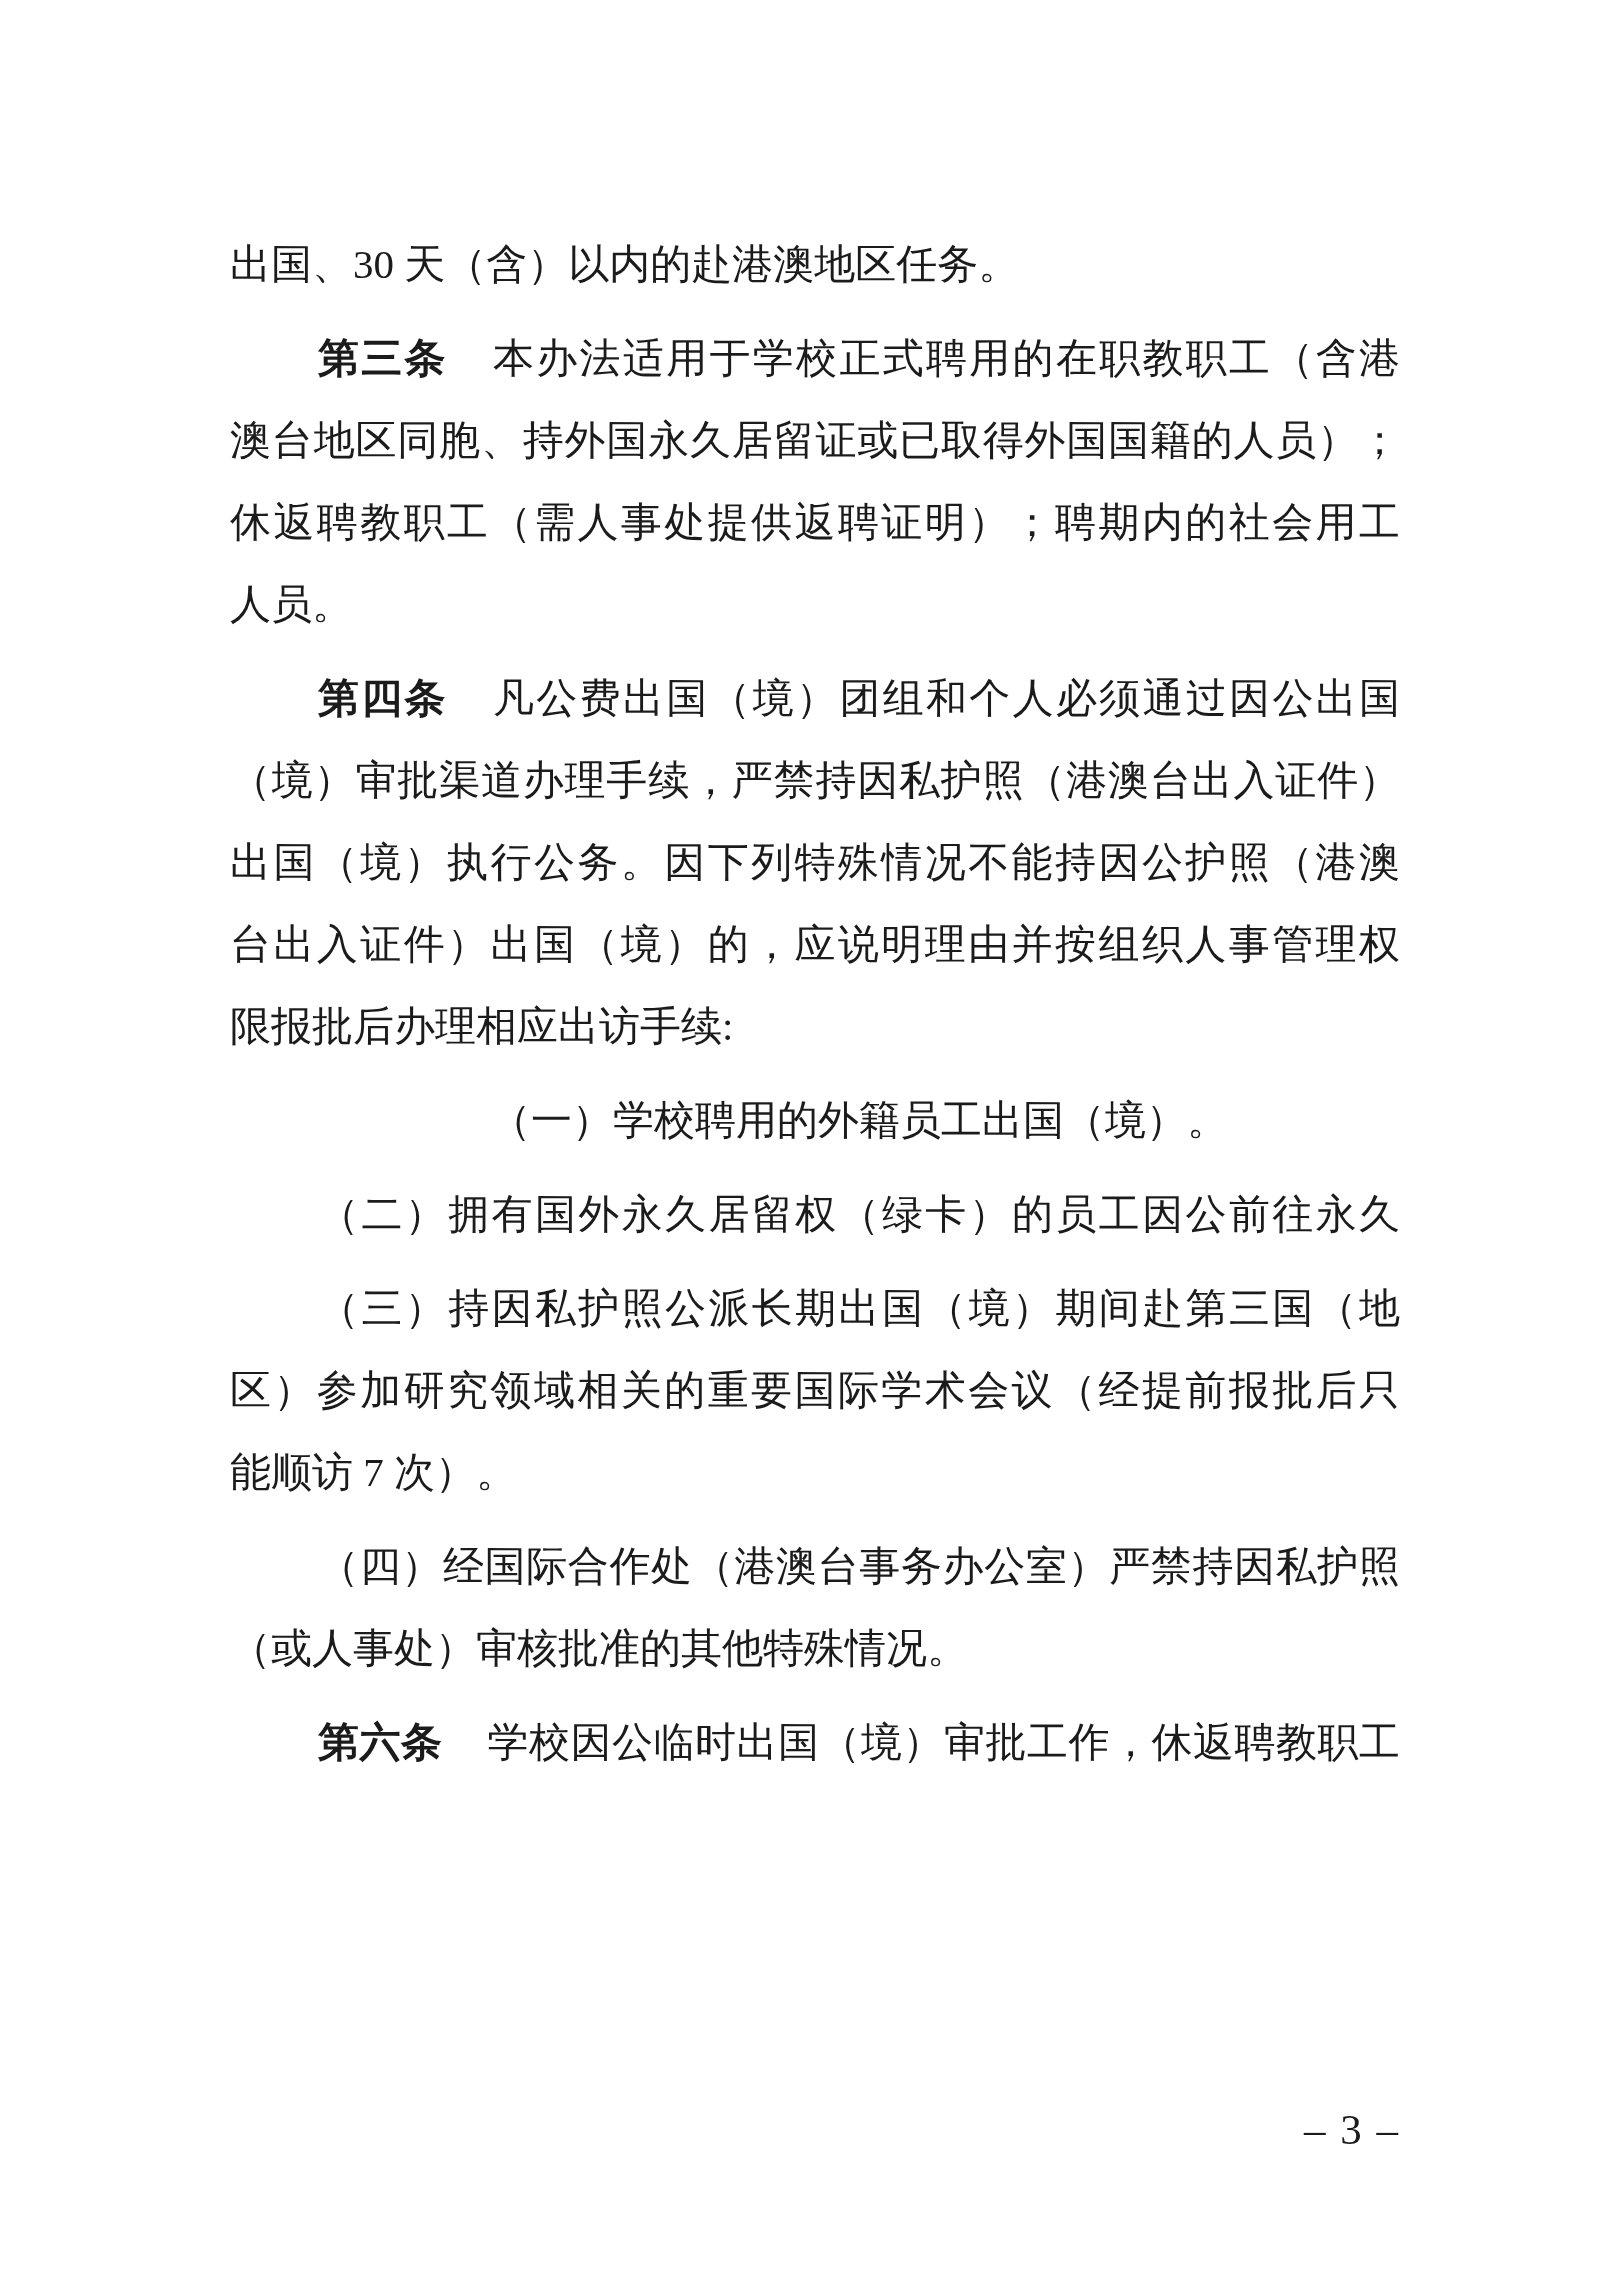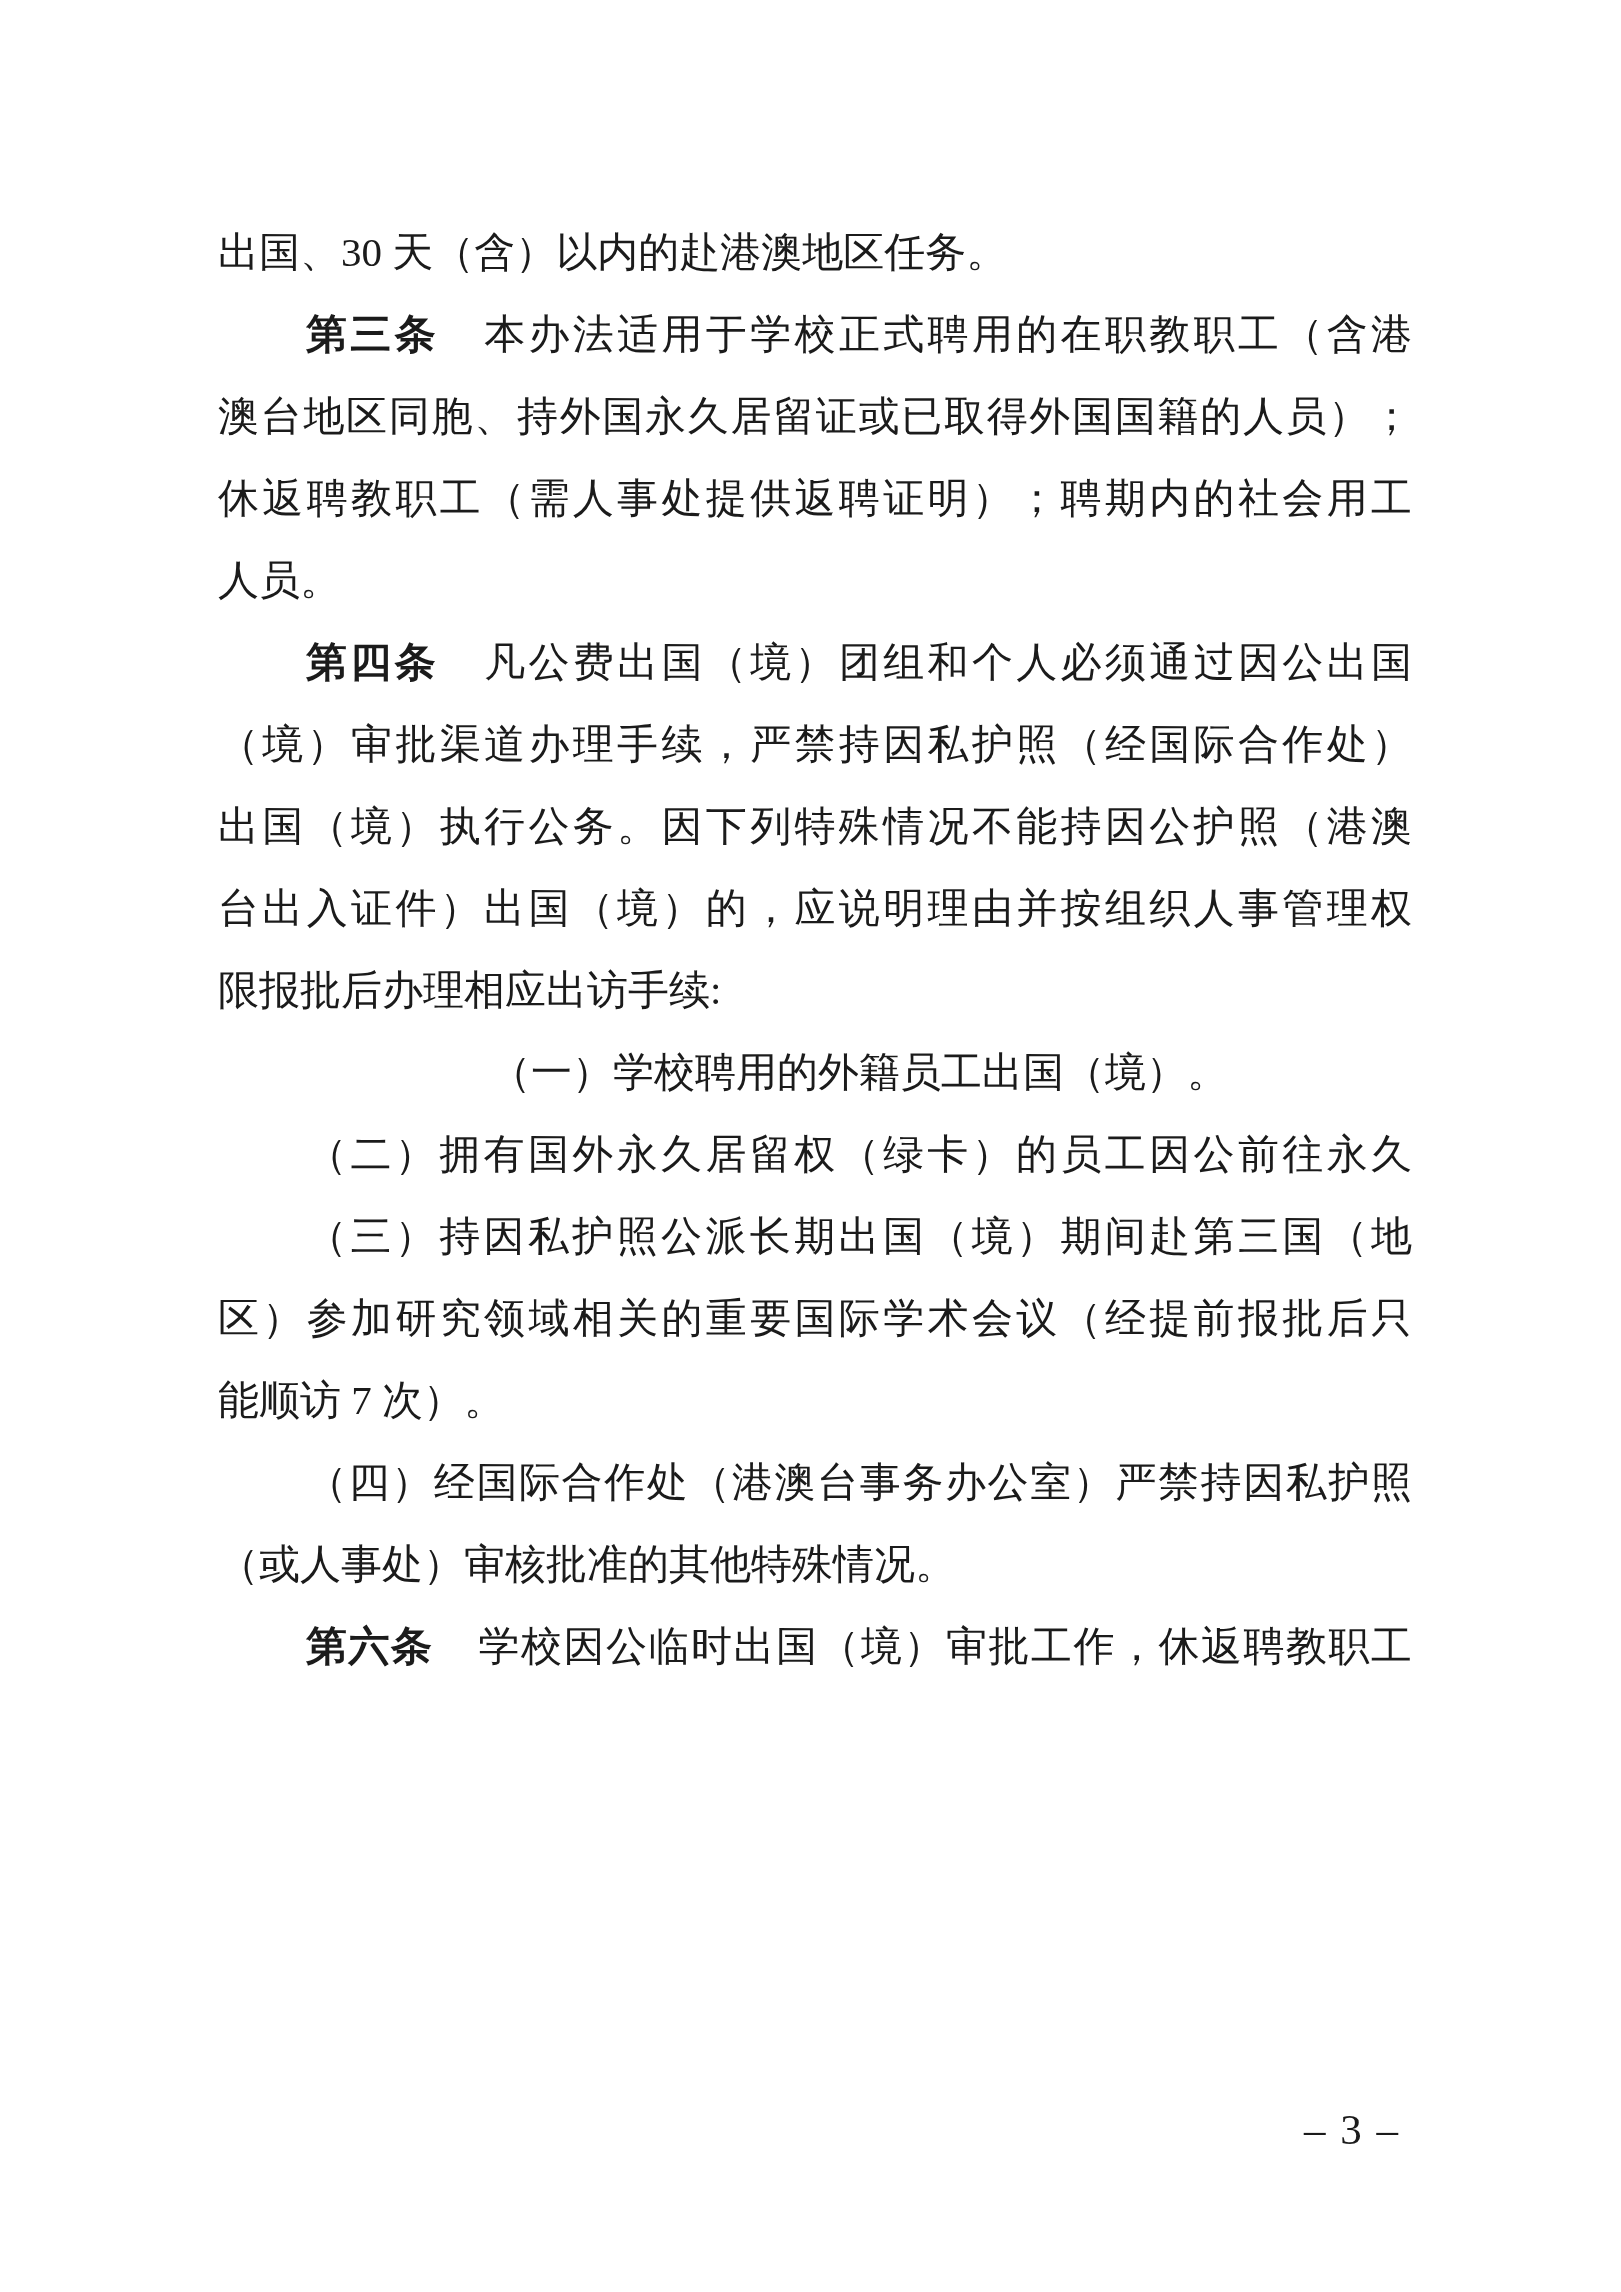--- a/index.html
+++ b/index.html
@@ -12,21 +12,21 @@
     overflow:hidden;
   }
   .doc {
     position:absolute;
     left:218px; top:211px;
     width:1194px;
     font-size:41px;
     line-height:82px;
     text-align:left;
   }
-  .para { margin:0; padding:0; }
+  .para { margin:12px; padding:0; }
   .ln { margin:0; padding:0; }
   
   .ln.fill { text-align:justify; text-align-last:justify; }
   
   .ln.first { text-indent:88px;text-align:center; }
   .lbl { font-weight:700; margin-right:1.1em; }
   .page-number {
     position:absolute;
     left:1304px; top:2108px;
     font-size:43px;
@@ -44,21 +44,21 @@
       <div class="ln"><span>出国、30 天（含）以内的赴港澳地区任务。</span></div>
     </div>
     <div class="para">
       <div class="ln first fill"><b class="lbl">第三条</b><span>本办法适用于学校正式聘用的在职教职工（含港</span></div>
       <div class="ln fill"><span>澳台地区同胞、持外国永久居留证或已取得外国国籍的人员）；</span></div>
       <div class="ln fill"><span>休返聘教职工（需人事处提供返聘证明）；聘期内的社会用工</span></div>
       <div class="ln"><span>人员。</span></div>
     </div>
     <div class="para">
       <div class="ln first fill"><b class="lbl">第四条</b><span>凡公费出国（境）团组和个人必须通过因公出国</span></div>
-      <div class="ln fill"><span>（境）审批渠道办理手续，严禁持因私护照（经国际合作处）</span></div>
+      <div class="ln fill"><span>（境）审批渠道办理手续，严禁持因私护照（港澳台出入证件）</span></div>
       <div class="ln fill"><span>出国（境）执行公务。因下列特殊情况不能持因公护照（港澳</span></div>
       <div class="ln fill"><span>台出入证件）出国（境）的，应说明理由并按组织人事管理权</span></div>
       <div class="ln"><span>限报批后办理相应出访手续:</span></div>
     </div>
     <div class="para">
       <div class="ln first"><span>（一）学校聘用的外籍员工出国（境）。</span></div>
     </div>
     <div class="para">
       <div class="ln first fill"><span>（二）拥有国外永久居留权（绿卡）的员工因公前往永久</span></div>
     </div>

